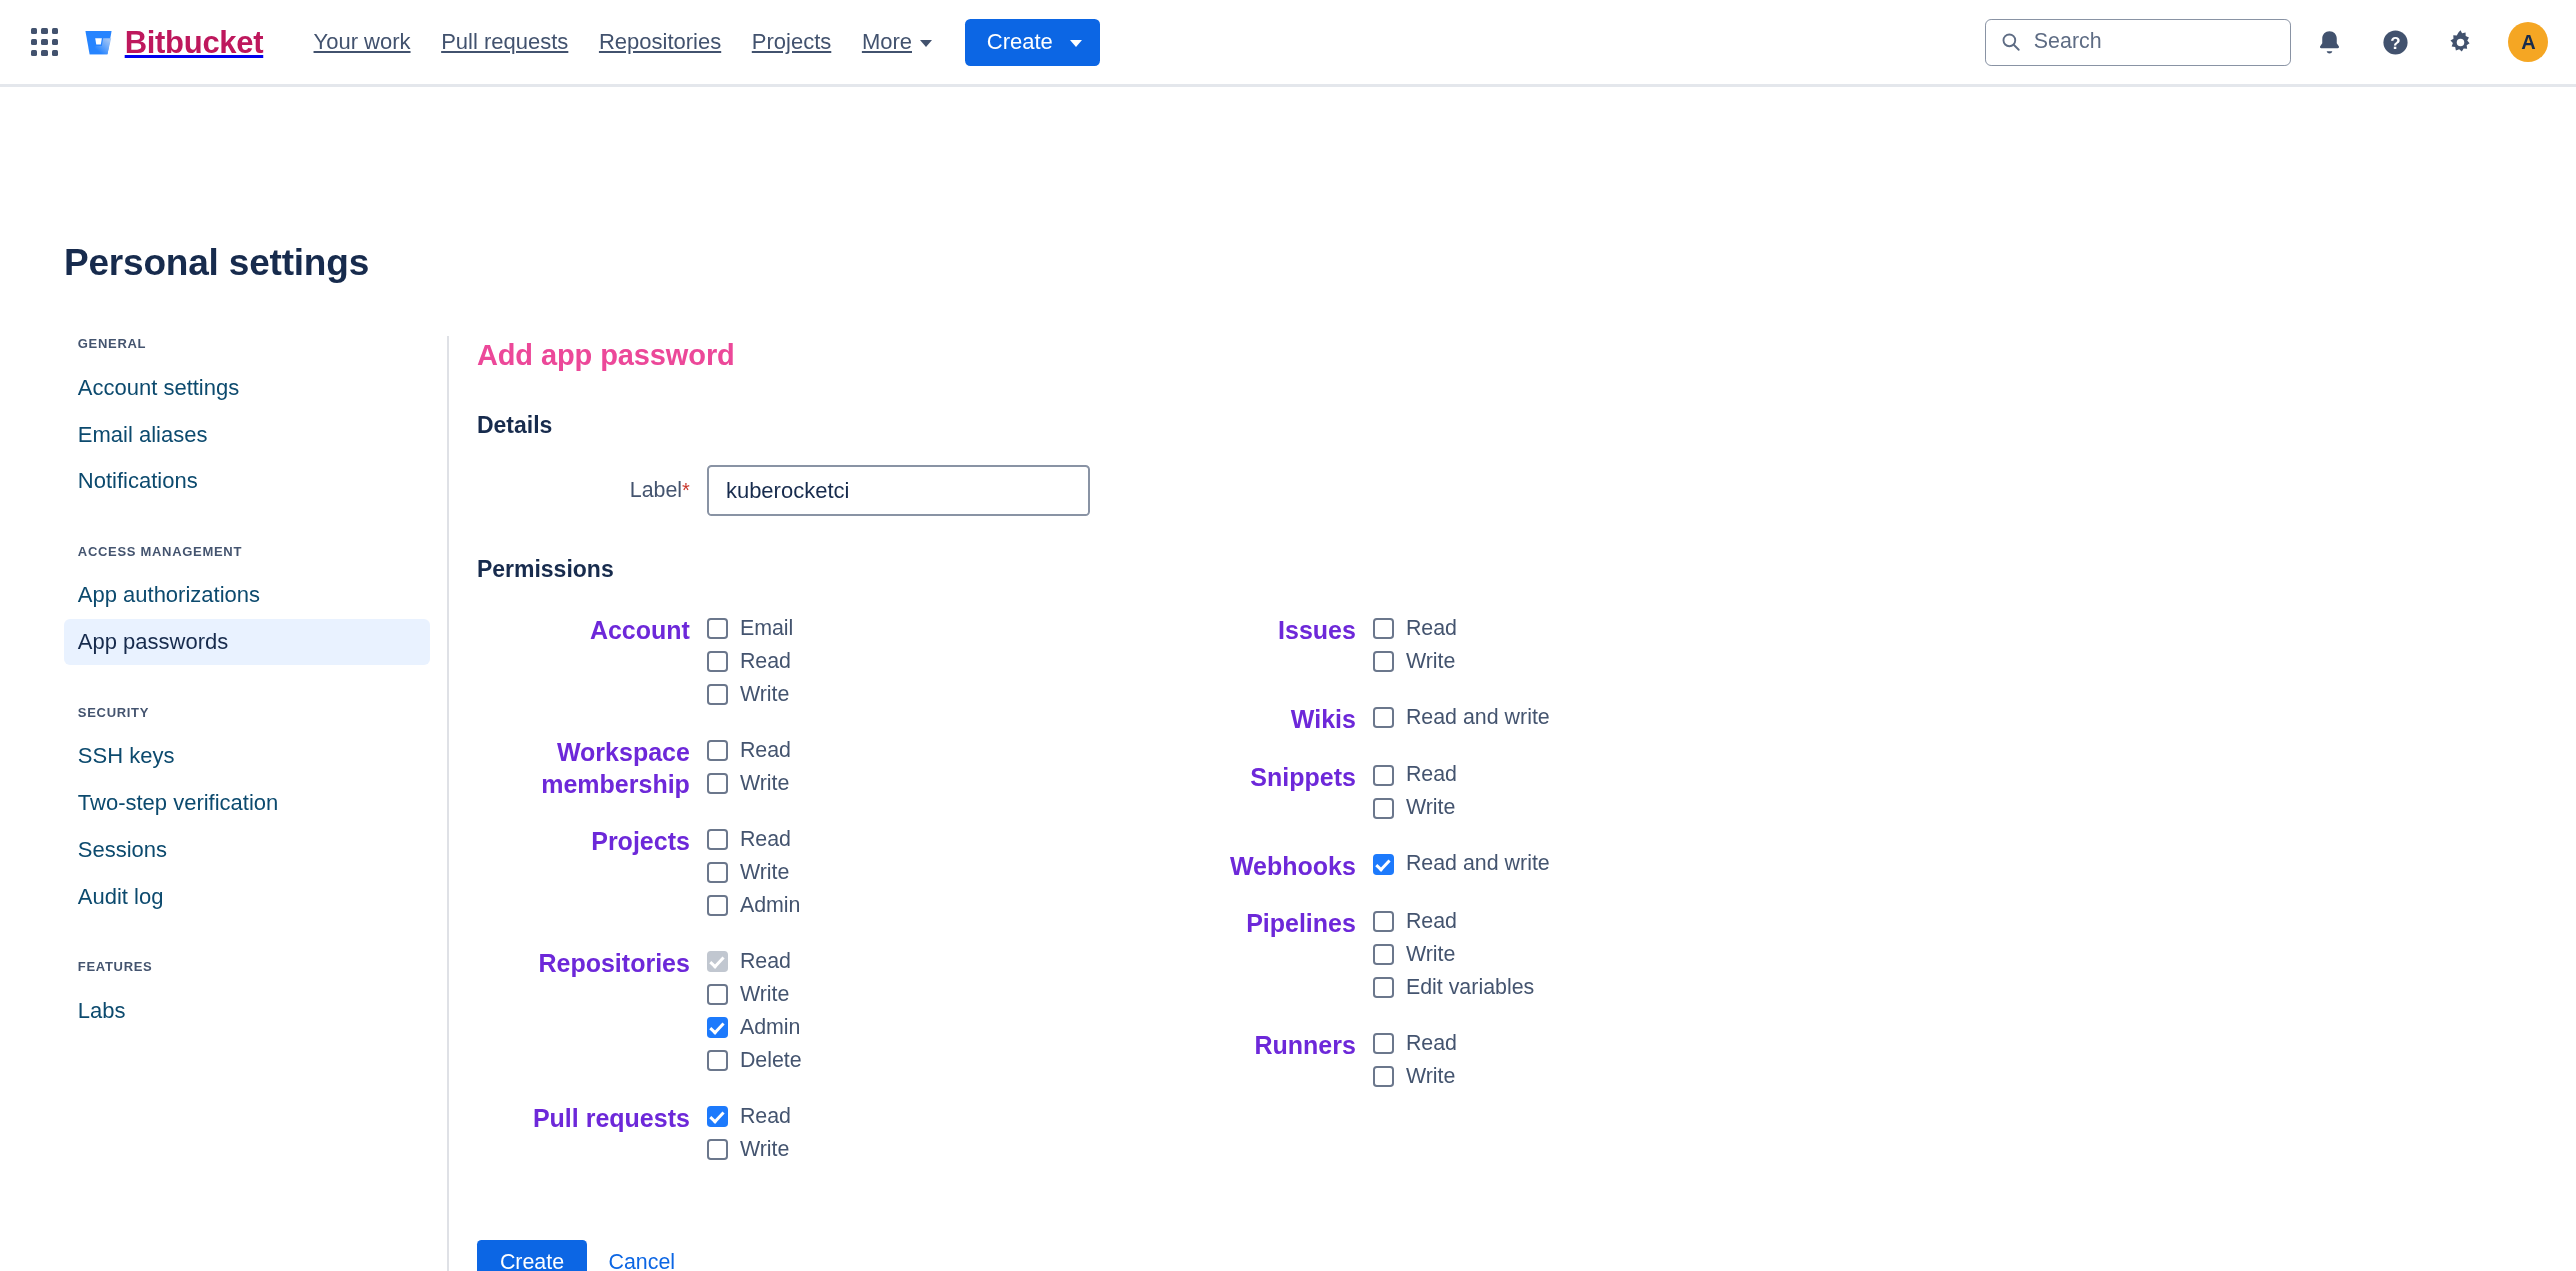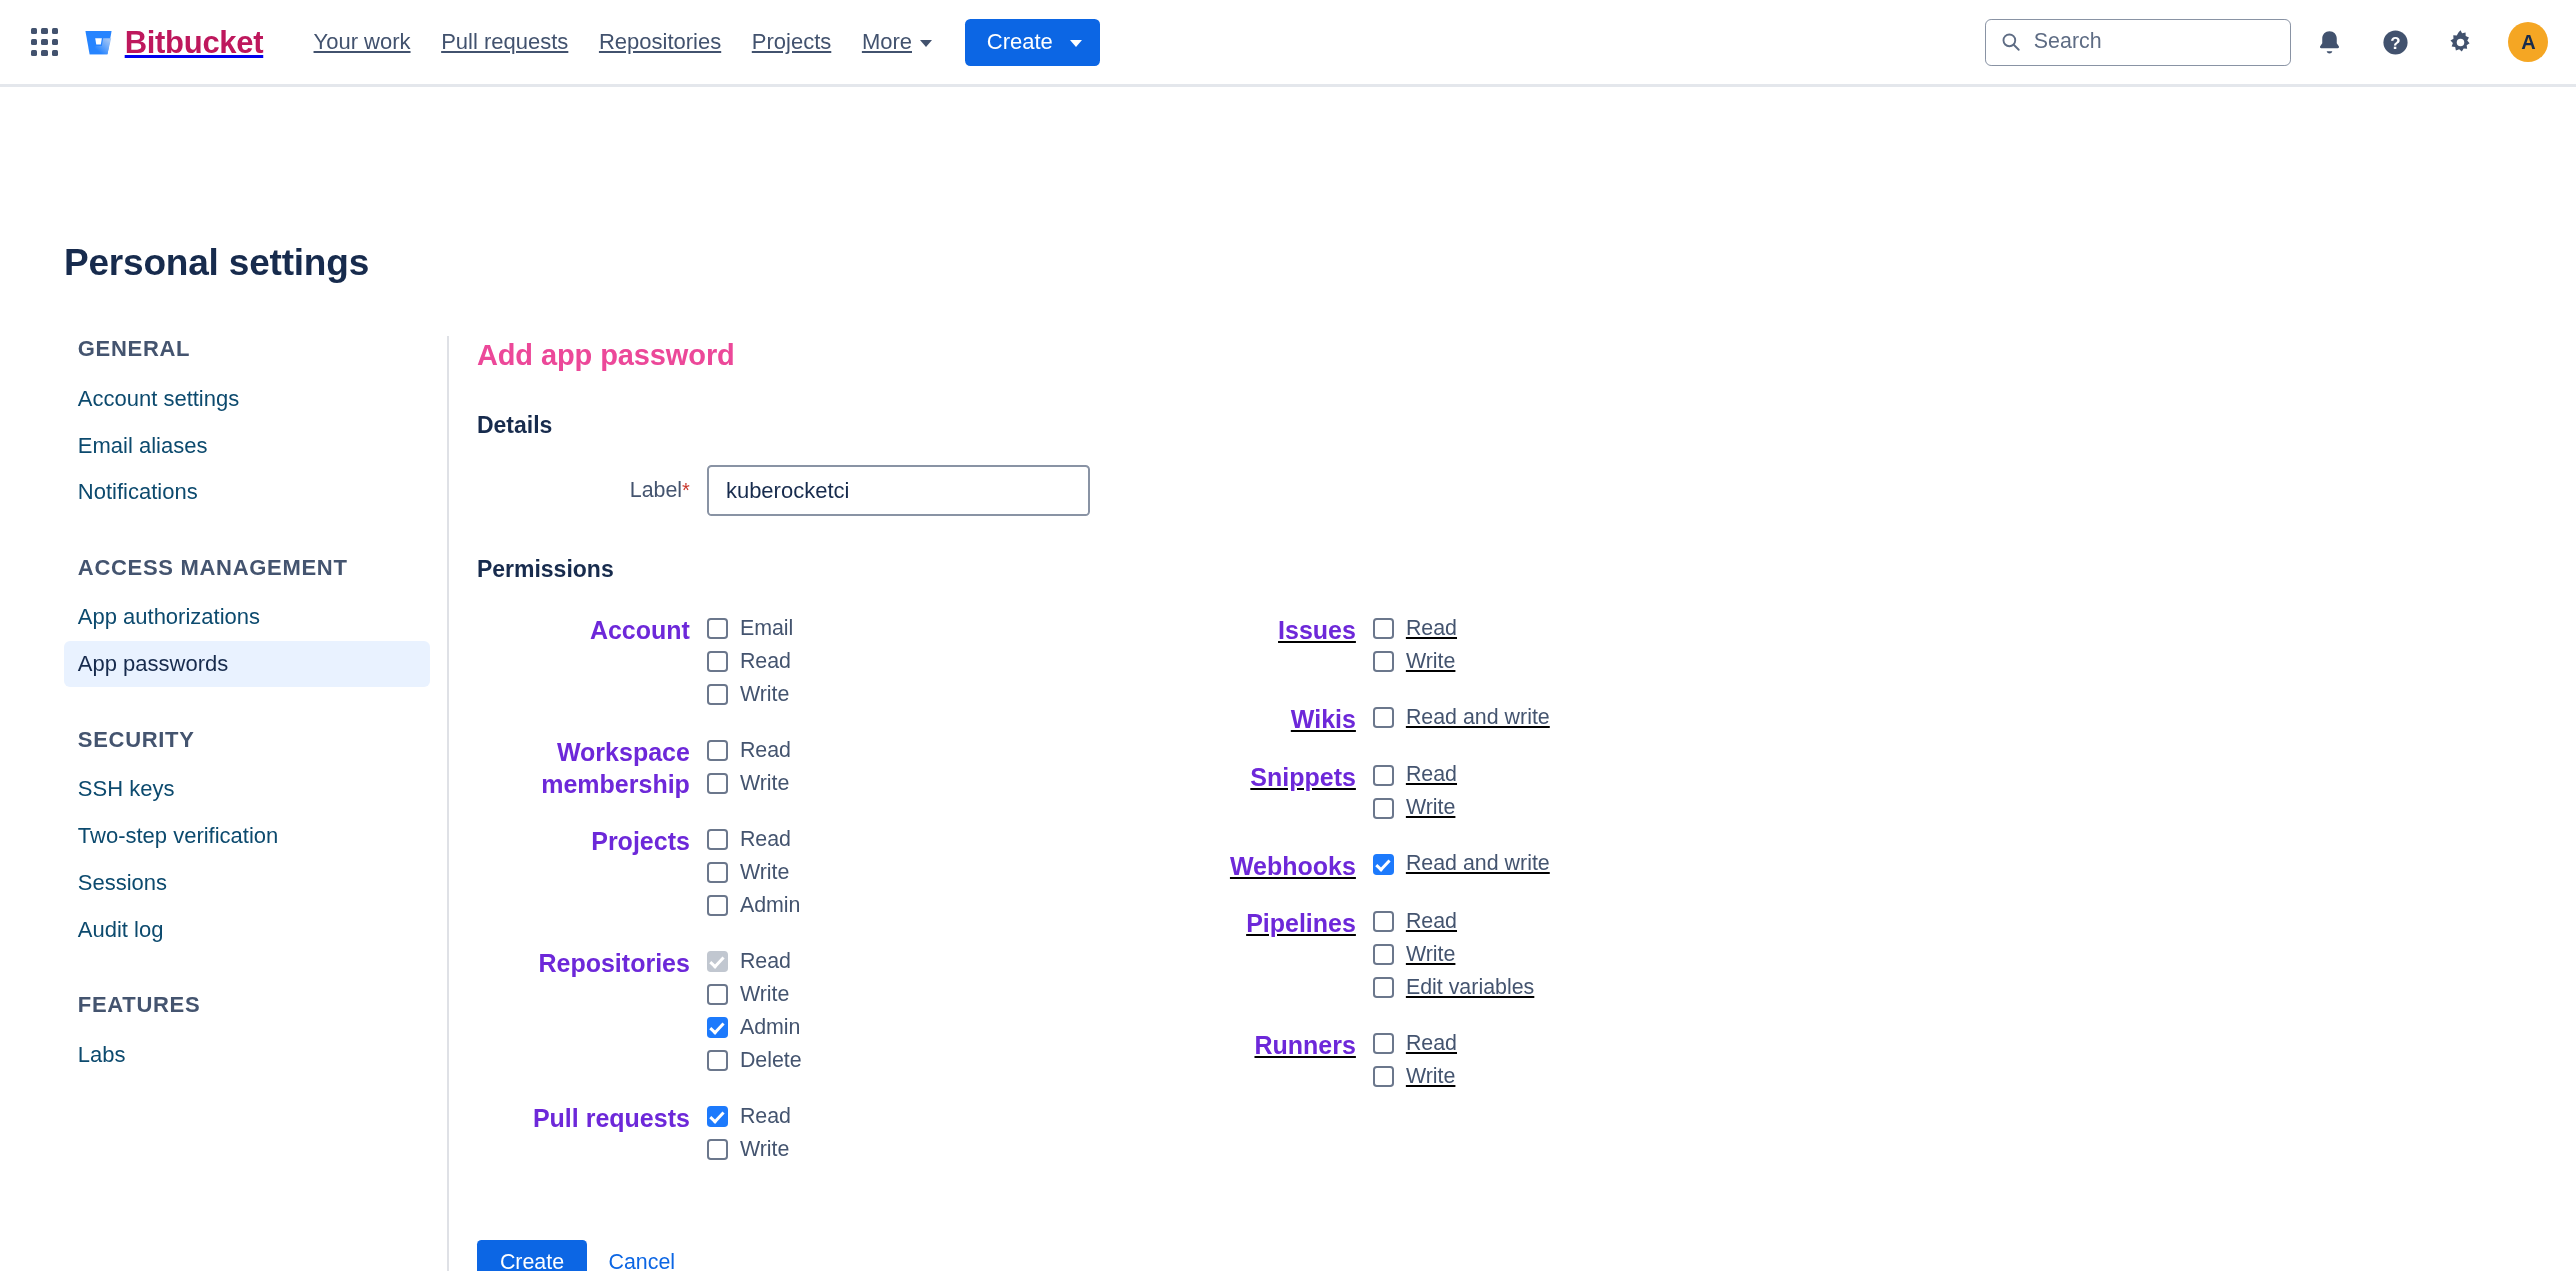--- a/index.html
+++ b/index.html
@@ -57,21 +57,21 @@
   
   .content { position:absolute; top:90px; left:0; width:2576px; }
   .page-title {
     font-size: 37px; font-weight:700; color:#172b4d; letter-spacing:-0.2px;
     margin: 152px 0 0 64px;
   }
 
   .cols { display:flex; margin-top: 52px; }
   .sidebar { width: 366px; margin-left: 64px; flex:none; padding-top: 0; }
   .sb-section {
-    font-size: 22px; font-weight: 700; color:#44546f; letter-spacing: 0.7px;
+    font-size: 13px; font-weight: 700; color:#44546f; letter-spacing: 0.7px;
     margin: 0 0 13.8px 13.8px; text-transform: uppercase;
   }
   .sb-section.gap { margin-top: 40px; }
   .sb-item {
     display:block; font-size: 22px; color:#0c4a6e; text-decoration:none;
     padding: 10px 13.8px; border-radius: 6.1px; margin-bottom: 1.5px; line-height:1.15;
   }
   .sb-item.selected { background:#e9f2ff; color:#172b4d; }
 
   .divider { width: 2.3px; background:#dfe1e6; margin: 0 0 0 17px; align-self: stretch; min-height: 919px; flex:none;}
@@ -87,21 +87,21 @@
   .req { color:#c9372c; font-size:20px; }
   .text-input {
     width: 383px; height: 51px; border:2.3px solid #8993a4; border-radius:4.6px;
     font-size: 22px; color:#172b4d; padding: 0 17px; background:#fff;
     font-family:"Liberation Sans", sans-serif; outline:none;
   }
 
   
   .perm-wrap { display:flex; margin-top: 29px; }
   .perm-col { width: 666px; flex:none; }
-  .perm-col.right { margin-left: 0; text-decoration: underline; }
+  .perm-col.right { margin-left: 0; }
   .perm-group { display:flex; margin-bottom: 21.4px; }
   .pg-label {
     width: 230px; flex:none; text-align:right; padding-right: 17px;
     font-size: 25px; font-weight:700; color:#6d28d9; line-height: 1.26; padding-top: 3.1px;
   }
   .pg-opts { display:flex; flex-direction:column; gap: 0; }
   .opt { display:flex; align-items:center; gap: 12.3px; height: 33px; }
   .cb {
     width: 20.7px; height:20.7px; border-radius:3.8px; border:2.3px solid #6b778c;
     background:#fff; flex:none; position:relative; display:block; cursor:pointer;

